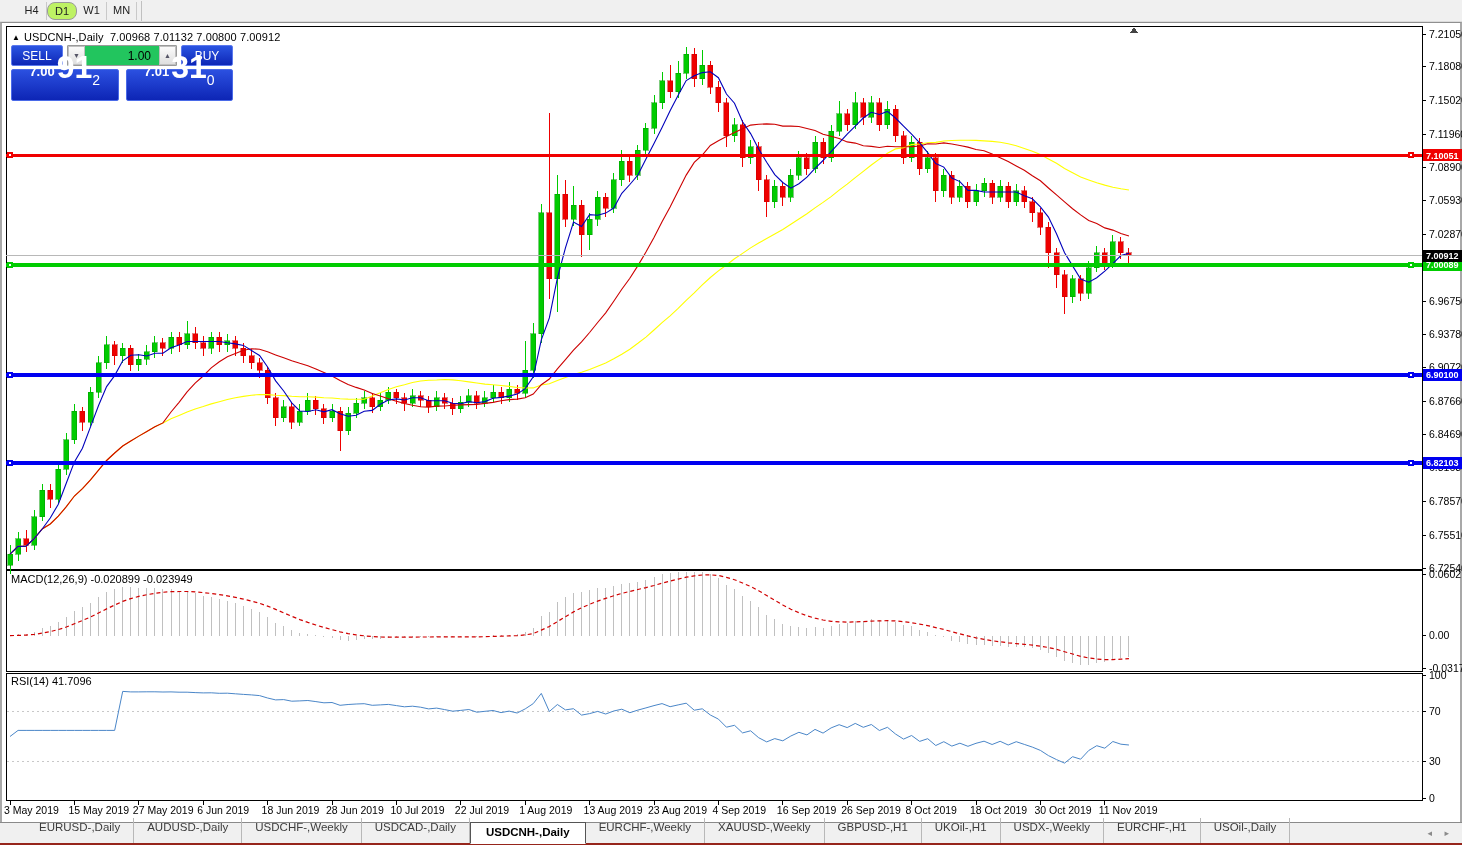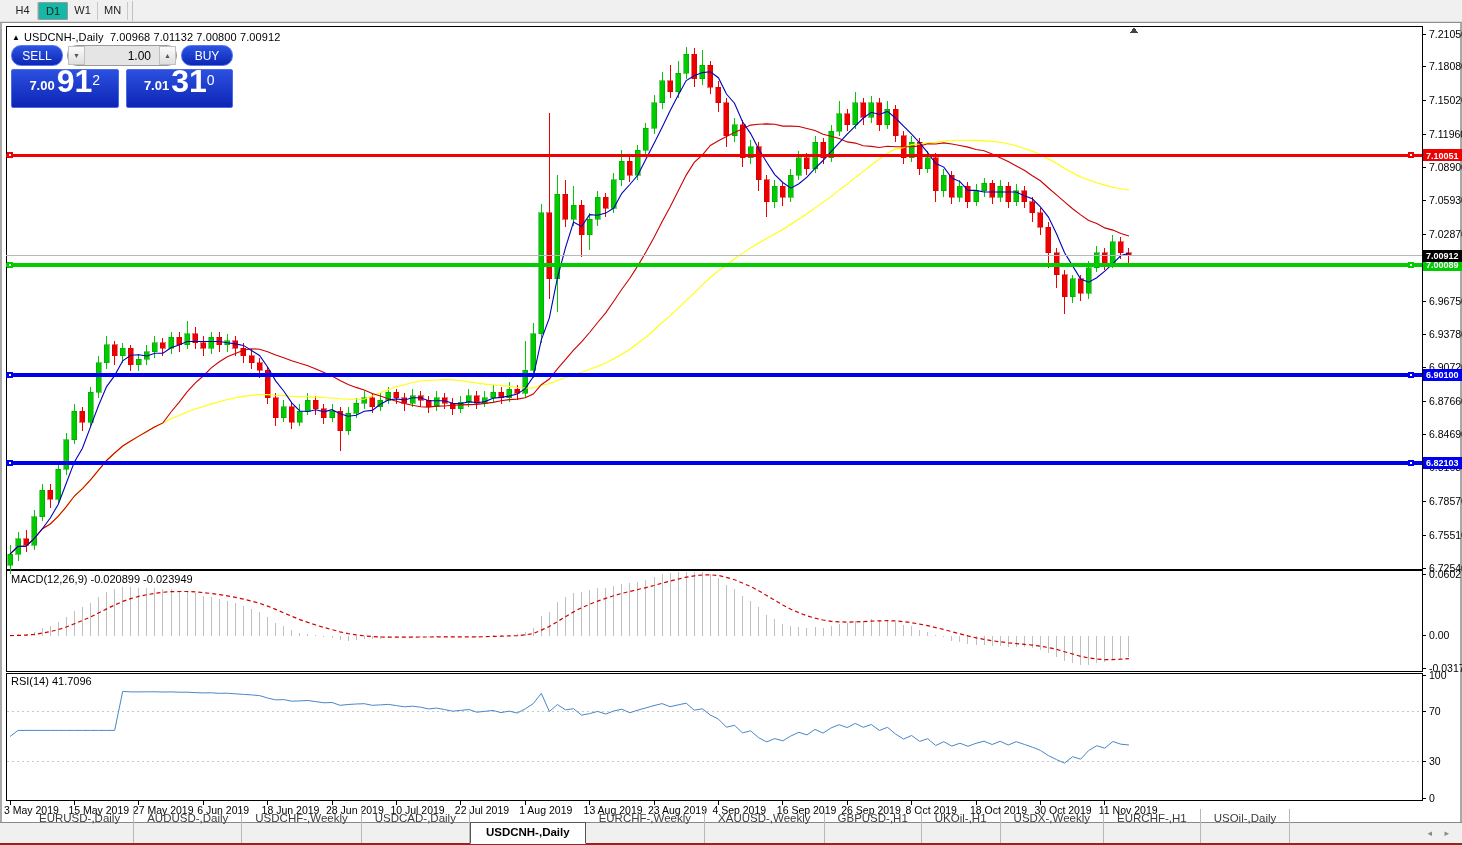--- a/index.html
+++ b/index.html
@@ -1,53 +1,53 @@
 <!DOCTYPE html>
 <html><head>
 <meta charset="utf-8">
 <style>
   *{margin:0;padding:0;box-sizing:border-box}
   html,body{width:1462px;height:845px;overflow:hidden;background:#f0f0f0;
     font-family:"Liberation Sans",sans-serif;-webkit-font-smoothing:antialiased}
   
-  .toolbar{height:22px;display:flex;align-items:center;background:#f0f0f0;padding-left:8px;
+  .toolbar{height:22px;display:flex;align-items:center;background:#f0f0f0;padding-left:17px;
     border-bottom:1px solid #dcdcdc}
   .tf-btn{font-size:11px;color:#222;min-width:30px;text-align:center;padding:2px 6px;
     border-right:1px solid #c9c9c9;height:18px;line-height:13px;cursor:default}
-  .tf-btn.active{background:#14b8a6;border:1px solid #9a9a9a;border-radius:1px}
+  .tf-btn.active{background:#bef264;border:1px solid #9a9a9a;border-radius:8px}
   .toolbar-end-sep{width:1px;height:20px;background:#c0c0c0;margin-left:4px}
   
   .workspace{position:relative;height:800px;background:#ffffff;
     border-left:2px solid #a8a8a8;border-right:2px solid #a8a8a8;border-top:1px solid #8f8f8f}
   .workspace svg{position:absolute;left:0;top:0}
   .chart-title{position:absolute;left:10px;top:8px;font-size:11px;color:#000;z-index:5;
     letter-spacing:.1px}
   .chart-title .tri{font-size:8px;vertical-align:1px;margin-right:4px}
   
   .trade-panel{position:absolute;left:9px;top:22px;z-index:6;width:222px}
   .tp-row1{display:flex;gap:4px;height:21px}
-  .btn-blue{background:linear-gradient(#2b55e2,#0d26b6);border:1px solid #5b79ee;border-radius:10px;
+  .btn-blue{background:linear-gradient(#2b55e2,#0d26b6);border:1px solid #5b79ee;border-radius:2px;
     color:#fff;font-size:12px;display:flex;align-items:center;justify-content:center;cursor:default}
   .sell-btn,.buy-btn{width:52px}
-  .vol-box{flex:1;display:flex;border:1px solid #9a9a9a;background:#e5e5e5;border-radius:10px}
+  .vol-box{flex:1;display:flex;border:1px solid #9a9a9a;background:#22c55e;border-radius:1px}
   .vol-btn{width:17px;background:linear-gradient(#fbfbfb,#dfdfdf);border:1px solid #c0c0c0;
     font-size:7px;color:#556;display:flex;align-items:center;justify-content:center;cursor:default}
   .vol-value{flex:1;font-size:12px;color:#000;display:flex;align-items:center;justify-content:flex-end;
     padding-right:8px}
   .tp-row2{display:flex;gap:7px;margin-top:3px}
-  .px-box{flex:1;height:39px;background:linear-gradient(#2b50e0,#0d25b5);border:1px solid #4a6ae8;
+  .px-box{flex:1;height:32px;background:linear-gradient(#2b50e0,#0d25b5);border:1px solid #4a6ae8;
     border-radius:2px;color:#fff;display:flex;align-items:flex-end;justify-content:center;
-    padding:1px 3px 9px}
+    padding:1px 3px 16px}
   .px-small{font-size:13px;font-weight:bold;margin:0 2px 5px 0}
   .px-big{font-size:32px;line-height:33px;font-weight:700}
   .px-sup{font-size:14px;align-self:flex-start;margin-top:1px}
   
   .tabbar{height:23px;background:#f0f0f0;border-top:1px solid #8a8a8a;border-bottom:2px solid #96251b;
     display:flex;align-items:flex-end;padding-left:26px;position:relative}
-  .tab{font-size:11.5px;color:#3c3c3c;padding:3px 13px 19px;border-right:1px solid #b8b8b8;
+  .tab{font-size:11.5px;color:#3c3c3c;padding:3px 13px 10px;border-right:1px solid #b8b8b8;
     white-space:nowrap;cursor:default}
   .tab.active{background:#fff;border:1px solid #555;border-bottom:1px solid #fff;color:#000;
     font-weight:bold;padding:3px 15px 5px;margin-bottom:-1px;border-radius:1px 1px 0 0}
   .tab-arrows{position:absolute;right:8px;bottom:5px;font-size:9px;color:#8a8a8a;letter-spacing:5px}
 </style>
 </head>
 <body>
 
 <div class="toolbar" id="tf-toolbar">
     <div class="tf-btn">H4</div>

